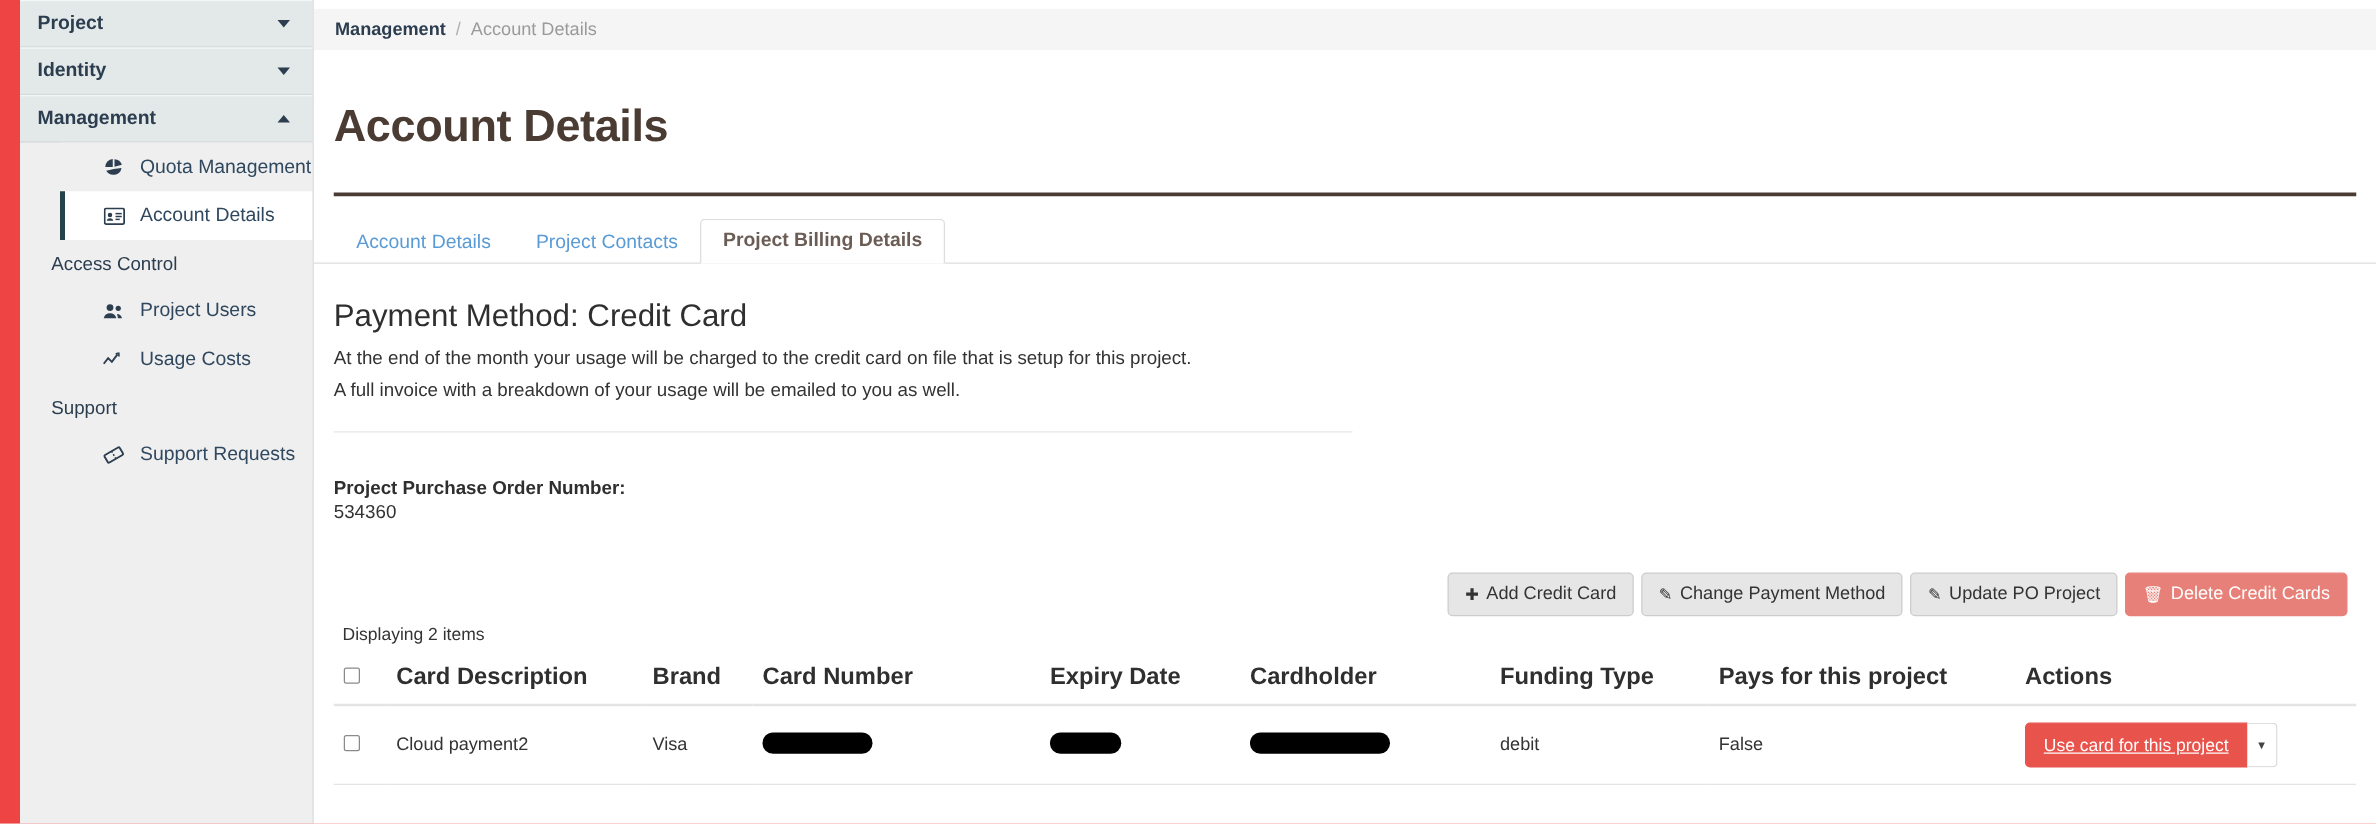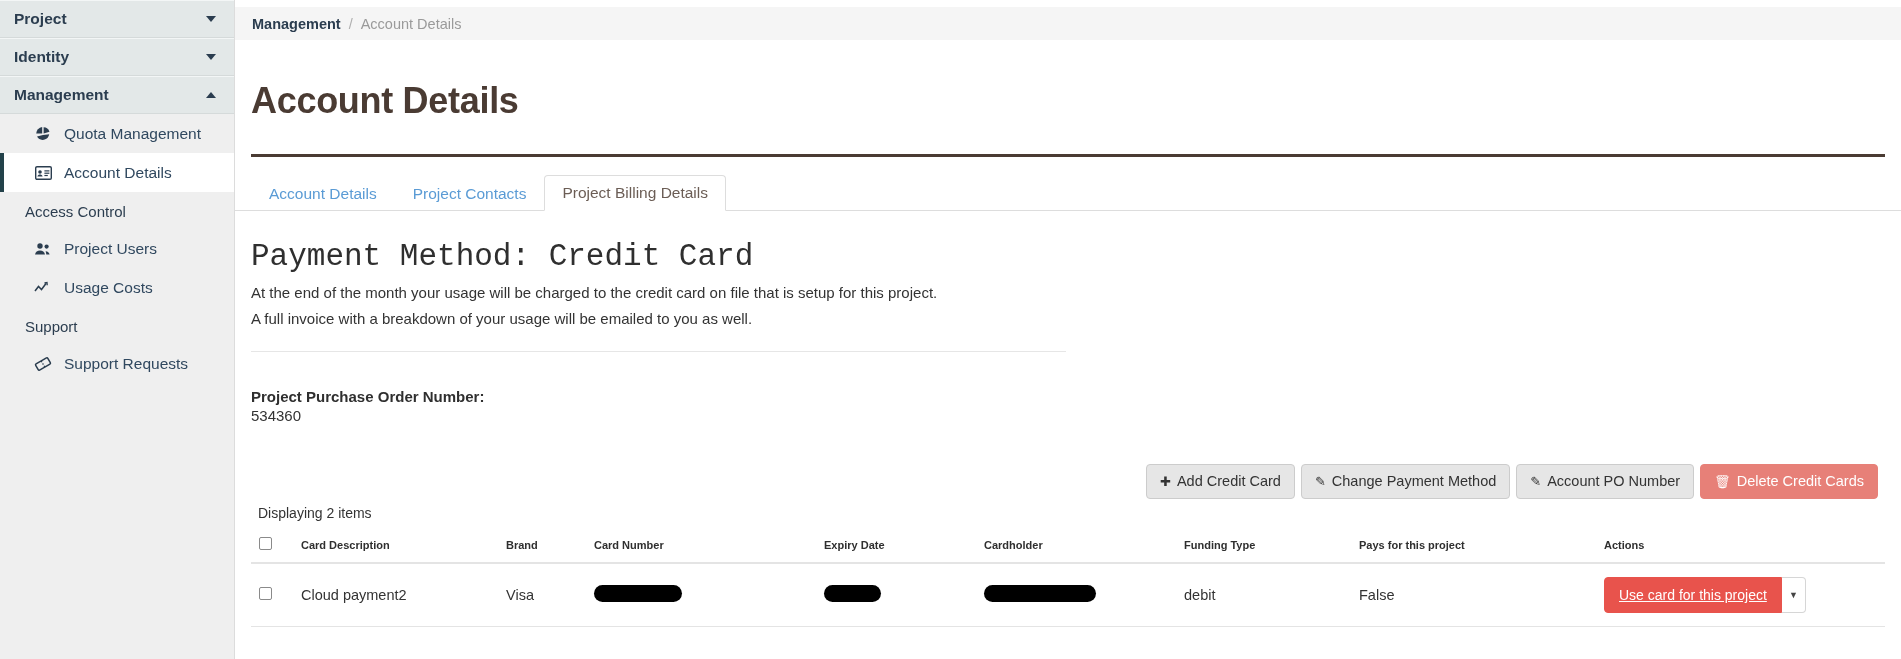--- a/index.html
+++ b/index.html
@@ -8,20 +8,21 @@
     width: 1901px; height: 659px;
     overflow: hidden;
     background: #ffffff;
     font-family: "Liberation Sans", sans-serif;
   }
   .app {
     display: flex;
     width: 1901px;
     height: 659px;
     background: #ef4444;
+    padding-left: 16px;
   }
 
   
   .sidebar {
     width: 235px;
     flex: 0 0 235px;
     background: #efefef;
     border-right: 1px solid #dcdcdc;
     height: 659px;
     overflow: hidden;
@@ -49,20 +50,21 @@
 
   .nav-link {
     height: 39px;
     display: flex;
     align-items: center;
     padding-left: 28px;
     font-size: 15.5px;
     color: #30485f;
     background: #efefef;
     border-left: 4px solid transparent;
+    margin-left: 32px;
   }
   .nav-link.active {
     background: #ffffff;
     border-left: 4px solid #23424a;
   }
   .nav-link .nav-icon {
     width: 22px;
     display: inline-flex;
     align-items: center;
     justify-content: center;
@@ -125,35 +127,34 @@
     color: #5a9bd5;
     padding: 8px 17px;
     line-height: 18px;
     border: 1px solid transparent;
     border-bottom: none;
     margin-bottom: -1px;
     white-space: nowrap;
   }
   .tab.active {
     color: #6b5d55;
-    font-weight: normal;
+    font-weight: bold;
     background: #fff;
     border: 1px solid #dddddd;
     border-bottom: 1px solid #ffffff;
     border-radius: 4px 4px 0 0;
   }
 
   .content { padding: 0 16px; }
 
   .section-title {
-    font-size: 31px;
+    font-size: 25px;
     color: #2f2f2f;
     margin: 28px 0 10px 0;
     font-weight: normal;
-    font-family: Liberation Mono, monospace;
   }
   .para {
     font-size: 15px;
     color: #333;
     margin: 9px 0;
   }
   .divider {
     border: 0;
     border-top: 1px solid #e6e6e6;
     margin: 24px 0 0 0;
@@ -206,21 +207,21 @@
     margin: 6px 0 0 7px;
   }
   table.cards {
     width: 100%;
     border-collapse: collapse;
     margin-top: 12px;
     table-layout: fixed;
   }
   table.cards th {
     text-align: left;
-    font-size: 11px;
+    font-size: 19px;
     font-weight: bold;
     color: #2f2f2f;
     padding: 4px 8px 10px 8px;
     border-bottom: 2px solid #e4e4e4;
   }
   table.cards td {
     font-size: 14.5px;
     color: #333;
     padding: 13px 8px;
     border-bottom: 1px solid #e4e4e4;
@@ -395,21 +396,21 @@
         <button class="btn">
           <span class="gicon">✚</span>
           <span>Add Credit Card</span>
         </button>
         <button class="btn">
           <span class="gicon">✎</span>
           <span>Change Payment Method</span>
         </button>
         <button class="btn">
           <span class="gicon">✎</span>
-          <span>Account PO Number</span>
+          <span>Update PO Project</span>
         </button>
         <button class="btn btn-danger">
           <span class="gicon">🗑</span>
           <span>Delete Credit Cards</span>
         </button>
       </div>
 
       <div class="tbl-caption">Displaying 2 items</div>
 
       <table class="cards">

